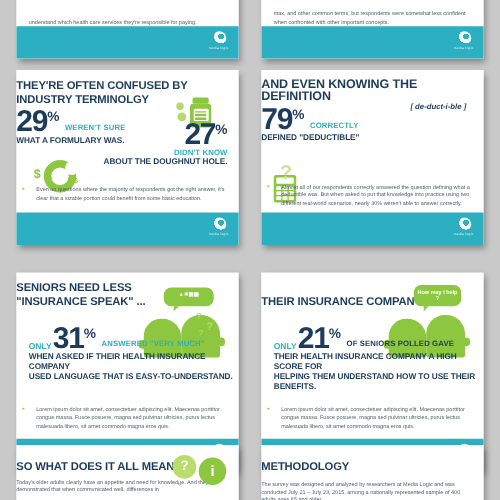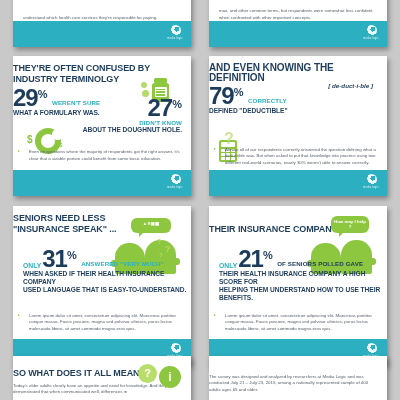--- a/index.html
+++ b/index.html
@@ -17,21 +17,21 @@
   .slide{
     position:absolute;
     background:#ffffff;
     box-shadow:2px 3px 5px rgba(0,0,0,.35);
     overflow:hidden;
     box-sizing:border-box;
   }
   
   .r0{top:-45px;height:92px;}
   .r1{top:56px;height:140px;}
-  .r2{top:206px;height:159px;}
+  .r2{top:218px;height:159px;}
   .r3{top:356px;height:92px;}
   .cL{left:13px;width:178px;}
   .cR{left:209px;width:178px;}
 
   .body{
     padding:7px 9px 0 0;
   }
   
   .footer{
     position:absolute;left:0;right:0;bottom:0;
@@ -420,17 +420,18 @@
     <div class="qb lime" style="right:34px;top:8px;width:19px;height:19px;font-size:11px;line-height:19px;color:#ffffff;">
       <span>?</span>
     </div>
     <div class="qb green" style="right:10px;top:10px;width:22px;height:22px;font-size:12px;line-height:22px;">
       <span>i</span>
     </div>
   </div>
 
   <div class="slide r3 cR">
     <div class="body" style="padding-top:12px;">
+      <div class="head" style="font-size:9px;">METHODOLOGY</div>
       <div class="para" style="margin-top:6px;">The survey was designed and analyzed by researchers at Media Logic and was conducted July 21 – July 23, 2015, among a nationally represented sample of 400 adults ages 65 and older.</div>
     </div>
   </div>
 
 </div>
 
 </body></html>

